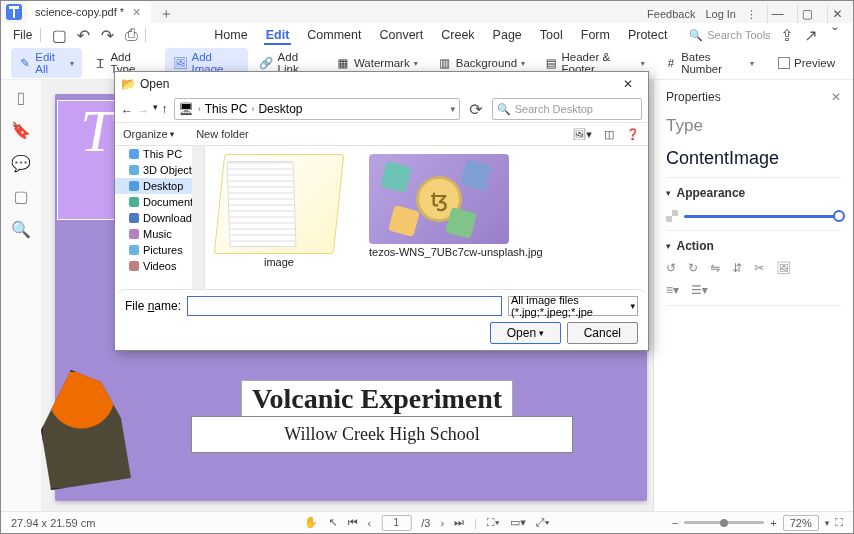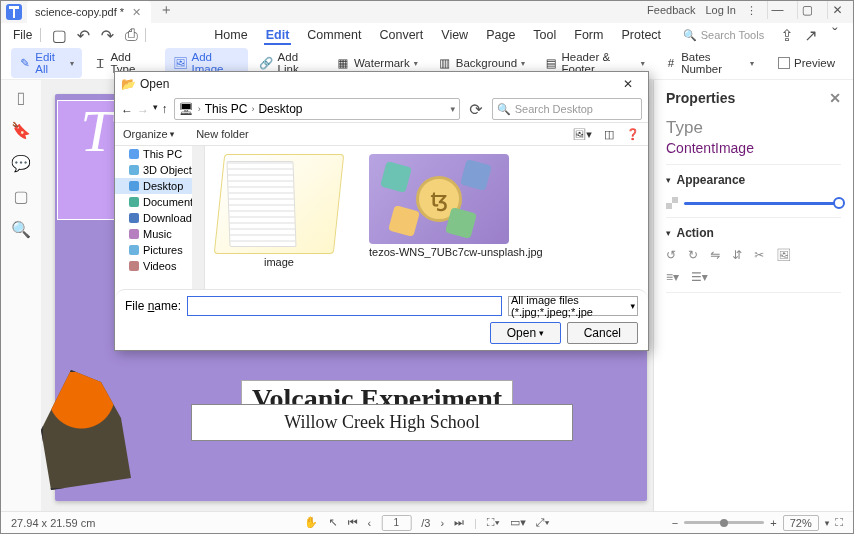--- a/index.html
+++ b/index.html
@@ -1,17 +1,17 @@
 <!DOCTYPE html>
 <html><head>
 <meta charset="utf-8">
 <style>
 * { margin: 0; padding: 0; box-sizing: border-box; font-family: "Segoe UI", Tahoma, sans-serif; }
 body { width: 854px; height: 534px; background: #fff; overflow: hidden; position: relative; border: 1px solid #888; }
-.title-bar { height: 22px; background: #f5f5f5; display: flex; align-items: flex-start; }
+.title-bar { height: 22px; background: #f5f5f5; display: flex; align-items: flex-end; }
 .app-logo { width: 26px; height: 22px; display: flex; align-items: center; justify-content: center; }
 .app-logo svg { width: 16px; height: 16px; }
 .tab { display: flex; align-items: center; height: 22px; padding: 0 10px 0 8px; font-size: 11px; color: #333; background: #fff; border-radius: 4px 4px 0 0; gap: 8px; }
 .tab .close { font-size: 11px; color: #888; }
 .new-tab { padding: 0 8px; font-size: 14px; color: #666; }
 .title-spacer { flex: 1; }
 .title-right { display: flex; align-items: center; gap: 10px; padding-right: 6px; font-size: 11px; color: #555; }
 .win-btn { width: 20px; height: 18px; display: flex; align-items: center; justify-content: center; font-size: 12px; color: #555; border-left: 1px solid #ddd; }
 .qat-row { height: 24px; display: flex; align-items: center; padding: 0 6px; }
 .qat-row .file-btn { font-size: 12px; color: #333; padding: 0 6px; }
@@ -26,28 +26,28 @@
 .rb-btn { display: flex; align-items: center; gap: 4px; padding: 3px 8px; font-size: 11.5px; color: #333; border-radius: 4px; }
 .rb-btn.active { background: #e0e9ff; color: #3a6be4; }
 .rb-btn .caret { font-size: 8px; color: #666; }
 .rb-icon { width: 14px; height:14px; display:flex; align-items:center; justify-content:center; }
 .body-row { display: flex; height: 432px; background: #fbfbfb; border-top: 1px solid #eee; }
 .left-rail { width: 40px; background: #fafafa; display: flex; flex-direction: column; align-items: center; padding-top: 8px; gap: 14px; color: #888; }
 .canvas { flex: 1; background: #f0f0f0; position: relative; overflow: hidden; }
 .doc-sheet { position:absolute; left:14px; top:14px; right:6px; bottom:10px; background: #a38cd6; border-radius:2px; box-shadow: 0 2px 4px rgba(0,0,0,.2); }
 .doc-heading { position:absolute; left:90px; top:300px; right:30px; text-align:center; }
 .doc-heading h1 { font: 700 28px/1 "Georgia", serif; color:#222; padding:4px 10px; background:#fff; border:1px solid #aaa; display:inline-block; }
-.doc-sub { position:absolute; left:150px; top:324px; right:80px; text-align:center; background:#fff; border:1px solid #888; padding:6px 10px; }
+.doc-sub { position:absolute; left:150px; top:336px; right:80px; text-align:center; background:#fff; border:1px solid #888; padding:6px 10px; }
 .doc-sub div { font: 400 18px/1.3 "Comic Sans MS", cursive; color:#222; }
 .volcano-img { position:absolute; left:0; top:290px; width:100px; height:120px; background: radial-gradient(circle at 40% 20%, #ef6c00 0 30%, transparent 31%), #4f4837; clip-path: polygon(30% 0, 60% 10%, 80% 40%, 90% 90%, 10% 100%, 0 50%); border:2px solid #333; }
 .right-panel { width: 200px; border-left:1px solid #e2e2e2; background:#fff; padding: 6px 12px; font-size:12px; color:#333; }
-.right-panel h4 { font-size:14px; font-weight:700; padding:4px 0; display:flex; justify-content:space-between; align-items:center; }
+.right-panel h4 { font-size:12px; font-weight:400; padding:4px 0; display:flex; justify-content:space-between; align-items:center; }
 .rp-section { border-bottom:1px solid #eee; padding:8px 0; }
 .rp-label { color:#888; font-size:17px; }
-.rp-val { font-size:14px; color:#701a75; margin-top:2px; }
+.rp-val { font-size:18px; color:#0f172a; margin-top:12px; }
 .slider-row { display:flex; align-items:center; gap:6px; margin-top:10px; }
 .slider-track { flex:1; height:3px; background:#3a6be4; border-radius:2px; position:relative; }
 .slider-thumb { position:absolute; right:-4px; top:50%; transform:translateY(-50%); width:12px; height:12px; background:#fff; border:2px solid #3a6be4; border-radius:50%; }
 .icon-row { display:flex; gap:12px; margin-top:8px; color:#888; }
 .status-bar { height:22px; display:flex; align-items:center; padding:0 10px; background:#fcfcfc; border-top:1px solid #e5e5e5; font-size:11px; color:#555; }
 .status-center { position:absolute; left:50%; transform:translateX(-50%); display:flex; align-items:center; gap:10px; }
 .page-box { width:30px; height:16px; border:1px solid #bbb; border-radius:2px; font-size:10px; display:flex; align-items:center; justify-content:center; }
 .zoom-group { position:absolute; right:10px; display:flex; align-items:center; gap:6px; }
 .zoom-track { width:80px; height:3px; background:#bbb; border-radius:2px; position:relative; }
 .zoom-track::after { content:""; position:absolute; left:50%; top:50%; transform:translate(-50%,-50%); width:8px; height:8px; border-radius:50%; background:#888; }
@@ -126,21 +126,21 @@
   <div class="qat-icon">▢</div>
   <div class="qat-icon">↶</div>
   <div class="qat-icon">↷</div>
   <div class="qat-icon">⎙</div>
   <div class="qat-divider"></div>
   <div class="main-tabs">
     <span>Home</span>
     <span class="active">Edit</span>
     <span>Comment</span>
     <span>Convert</span>
-    <span>View</span>
+    <span>Creek</span>
     <span>Page</span>
     <span>Tool</span>
     <span>Form</span>
     <span>Protect</span>
   </div>
   <div class="search-tools">
     <span>🔍</span>
     <span>Search Tools</span>
   </div>
   <div class="qat-spacer"></div>

